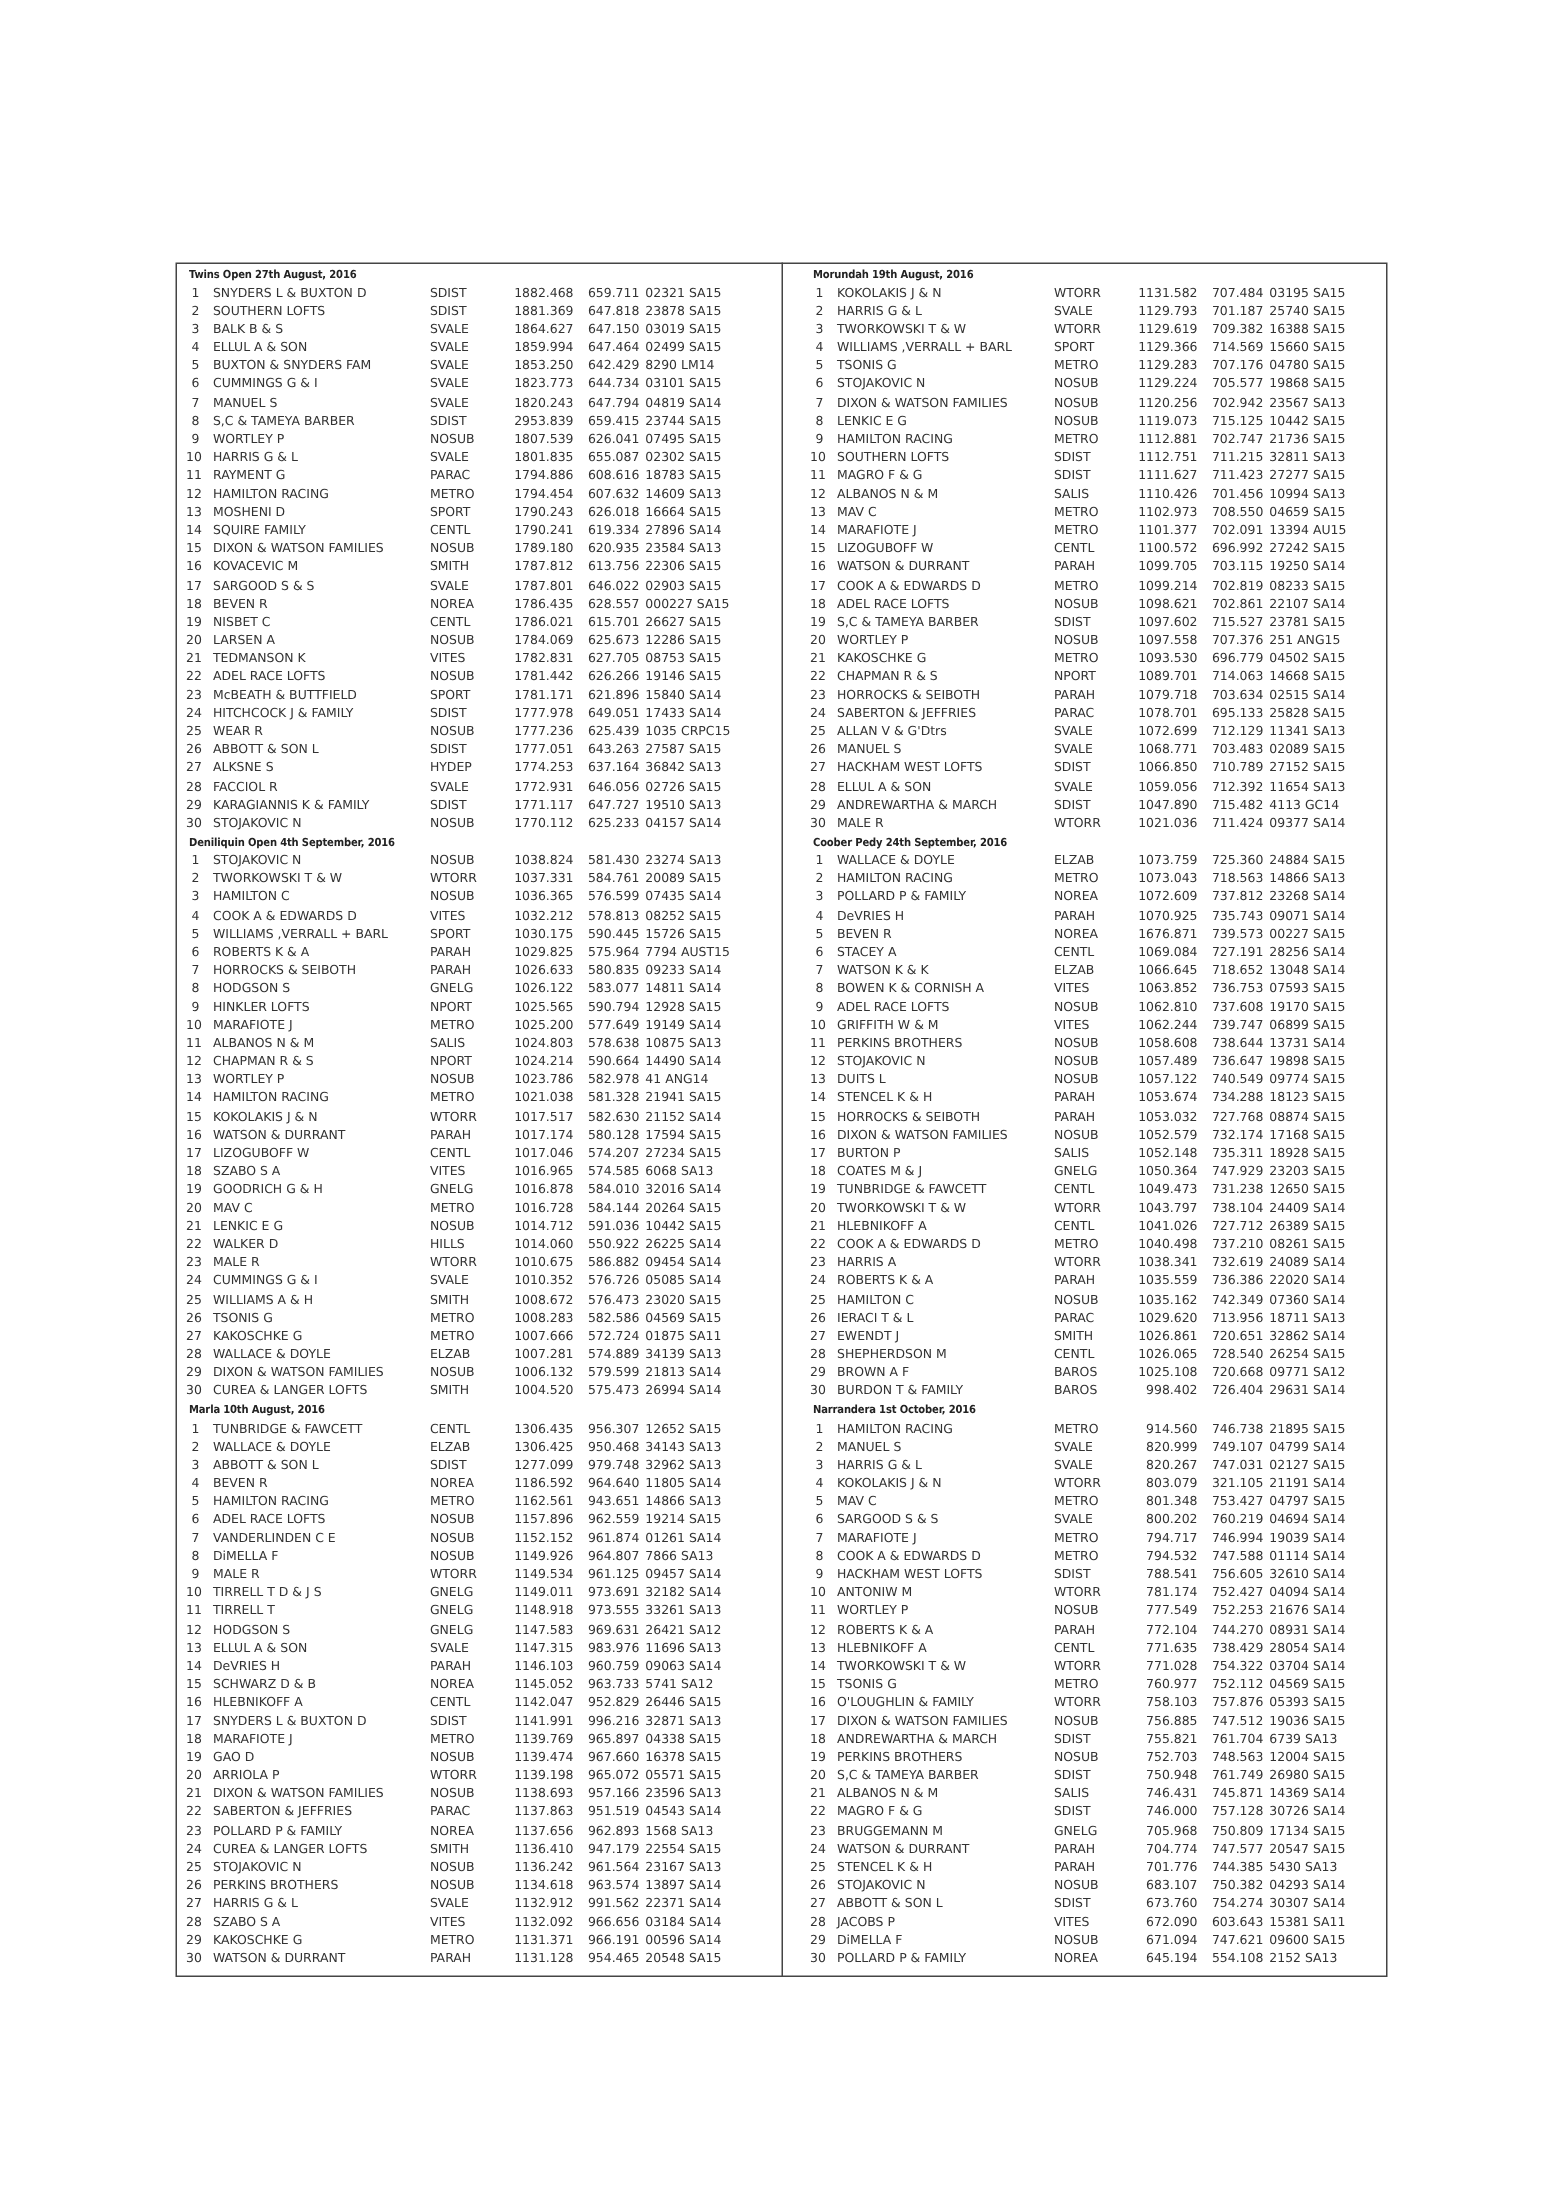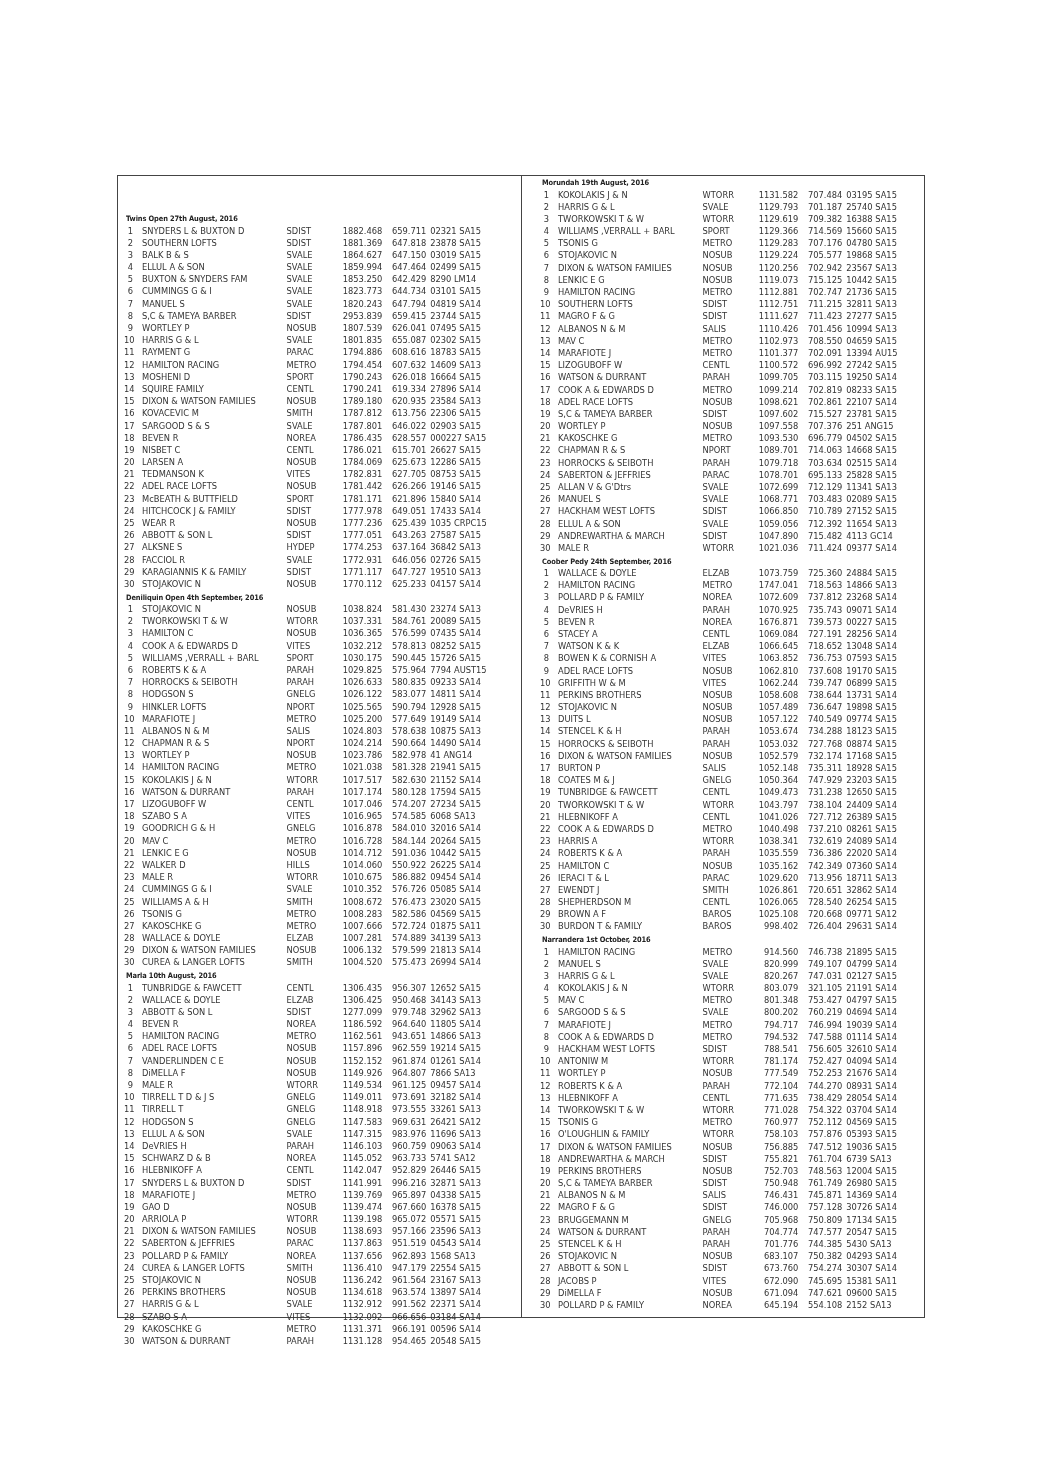--- a/index.html
+++ b/index.html
@@ -2,21 +2,21 @@
 <html><head>
 <meta charset="utf-8">
 <style>
   html, body { margin: 0; padding: 0; background: #ffffff; }
   body { width: 1041px; height: 1472px; position: relative; overflow: hidden;
          font-family: "DejaVu Sans", sans-serif; color: #2a2a2a; }
   .frame { position: absolute; left: 117px; top: 175px; width: 808px; height: 1143px;
            border: 1px solid #444; box-sizing: border-box; border-top-width: 1px; }
   .divider { position: absolute; left: 521px; top: 175px; width: 1px; height: 1143px; background: #444; }
   .col { position: absolute; top: 177px; width: 396px; }
-  .col.left { left: 124px; margin-top: 36px; }
+  .col.left { left: 124px; }
   .col.right { left: 540px; }
   .section { height: 378.5px; }
   .sec-title { font-family: "DejaVu Sans Condensed", "DejaVu Sans", sans-serif; font-weight: bold;
                font-size: 7.4px; height: 11.5px; line-height: 11.5px; color: #222; padding-left: 2px;
                letter-spacing: -0.1px; }
   .row { display: flex; height: 12.2px; line-height: 12.2px; font-size: 8.3px; white-space: nowrap; color: #333; }
   .c-pos { width: 18px; text-align: right; padding-right: 9px; box-sizing: border-box; }
   .c-name { width: 145px; }
   .c-club { width: 47px; }
   .c-vel { width: 49px; text-align: right; }
@@ -1011,21 +1011,21 @@
         <span class="c-name">WALLACE &amp; DOYLE</span>
         <span class="c-club">ELZAB</span>
         <span class="c-vel">1073.759</span>
         <span class="c-dist">725.360</span>
         <span class="c-ring">24884 SA15</span>
       </div>
       <div class="row">
         <span class="c-pos">2</span>
         <span class="c-name">HAMILTON RACING</span>
         <span class="c-club">METRO</span>
-        <span class="c-vel">1747.041</span>
+        <span class="c-vel">1073.043</span>
         <span class="c-dist">718.563</span>
         <span class="c-ring">14866 SA13</span>
       </div>
       <div class="row">
         <span class="c-pos">3</span>
         <span class="c-name">POLLARD P &amp; FAMILY</span>
         <span class="c-club">NOREA</span>
         <span class="c-vel">1072.609</span>
         <span class="c-dist">737.812</span>
         <span class="c-ring">23268 SA14</span>
@@ -1463,21 +1463,21 @@
         <span class="c-club">SDIST</span>
         <span class="c-vel">673.760</span>
         <span class="c-dist">754.274</span>
         <span class="c-ring">30307 SA14</span>
       </div>
       <div class="row">
         <span class="c-pos">28</span>
         <span class="c-name">JACOBS P</span>
         <span class="c-club">VITES</span>
         <span class="c-vel">672.090</span>
-        <span class="c-dist">745.695</span>
+        <span class="c-dist">603.643</span>
         <span class="c-ring">15381 SA11</span>
       </div>
       <div class="row">
         <span class="c-pos">29</span>
         <span class="c-name">DiMELLA F</span>
         <span class="c-club">NOSUB</span>
         <span class="c-vel">671.094</span>
         <span class="c-dist">747.621</span>
         <span class="c-ring">09600 SA15</span>
       </div>

